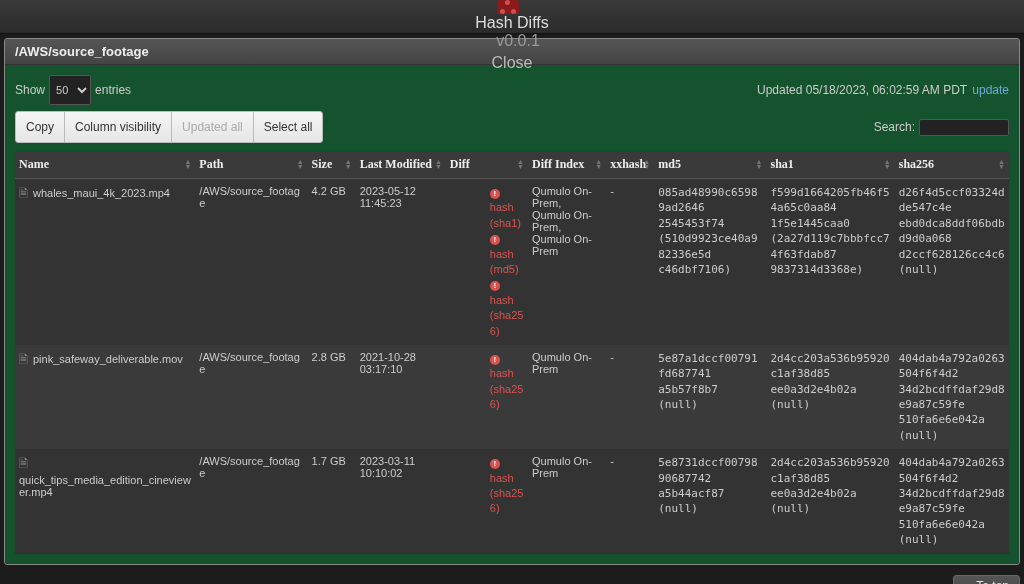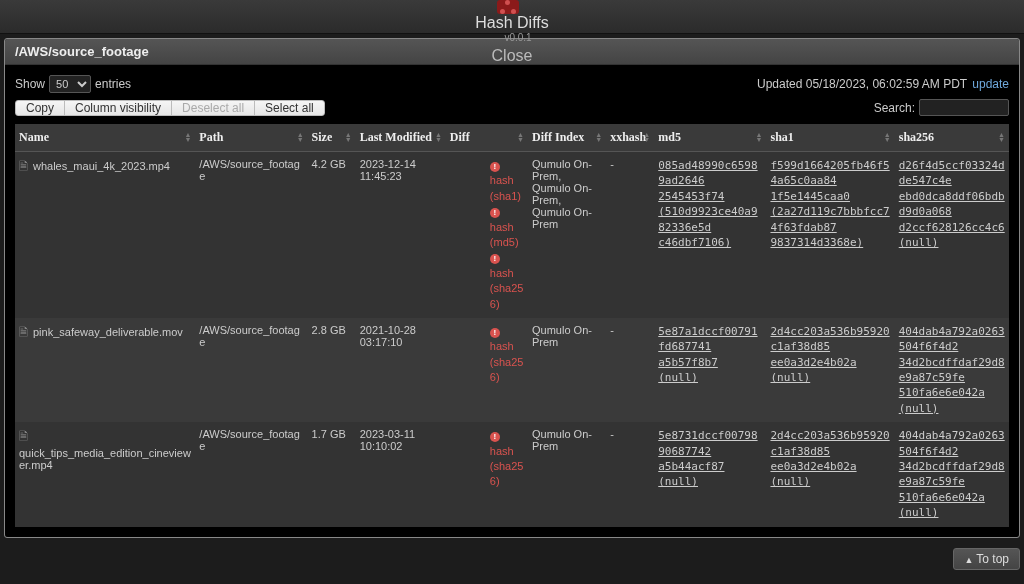--- a/index.html
+++ b/index.html
@@ -5,50 +5,50 @@
 * { margin: 0; padding: 0; box-sizing: border-box; }
 body { background: #1c1c1c; font-family: -apple-system, "Helvetica Neue", Arial, sans-serif; font-size: 12px; color: #ccc; width: 1024px; height: 584px; overflow: hidden; }
 .topbar { height: 34px; background: linear-gradient(#3a3a3a, #2b2b2b); border-bottom: 1px solid #111; display: flex; align-items: center; padding: 0 10px; flex-direction: column; }
 .logo { width: 22px; height: 22px; background: #8b1a1a; border-radius: 3px; display: flex; align-items: center; justify-content: center; margin-right: 8px; }
 .logo-dots { position: relative; width: 16px; height: 14px; }
 .logo-dots span { position: absolute; width: 5px; height: 5px; background: #d05050; border-radius: 50%; }
 .logo-dots .d1 { top: 0; left: 5px; }
 .logo-dots .d2 { bottom: 0; left: 0; }
 .logo-dots .d3 { bottom: 0; right: 0; }
 .app-title { color: #ddd; font-size: 16px; font-weight: 400; }
-.app-version { color: #999; font-size: 10px; margin-left: 12px; }
+.app-version { color: #999; font-size: 16px; margin-left: 12px; }
 .topbar-spacer { flex: 1; }
 .close-btn { color: #bbb; font-size: 16px; cursor: pointer; padding: 4px 8px; }
 .panel { margin: 4px 4px; border: 1px solid #888; border-radius: 3px; background: #3a3a3a; }
 .panel-header { background: linear-gradient(#555, #444); color: #eee; font-size: 13px; font-weight: bold; padding: 5px 10px; border-bottom: 1px solid #333; border-radius: 3px 3px 0 0; }
-.panel-body { background: #000000; padding: 10px; min-height: 300px; border-radius: 0 0 3px 3px; }
+.panel-body { background: #14532d; padding: 10px; min-height: 300px; border-radius: 0 0 3px 3px; }
 .controls-row { display: flex; align-items: center; justify-content: space-between; margin-bottom: 6px; }
 .show-entries { display: flex; align-items: center; gap: 4px; color: #ccc; }
-.show-entries select { background: #222; color: #ccc; border: 1px solid #555; border-radius: 2px; font-size: 11px; padding: 1px 2px; width: 42px; }
+.show-entries select { background: #222; color: #ccc; border: 1px solid #555; border-radius: 2px; font-size: 11px; padding: 7px 2px; width: 42px; }
 .updated-text { color: #ccc; font-size: 12px; }
 .updated-link { color: #6fa8dc; cursor: pointer; margin-left: 2px; }
 .toolbar-row { display: flex; align-items: center; justify-content: space-between; margin-bottom: 8px; }
 .btn-group { display: flex; }
-.btn { background: linear-gradient(#f5f5f5, #e6e6e6); color: #333; border: 1px solid #bbb; padding: 0 10px; font-size: 12px; cursor: pointer; }
+.btn { background: linear-gradient(#f5f5f5, #e6e6e6); color: #333; border: 1px solid #bbb; padding: 8px 10px; font-size: 12px; cursor: pointer; }
 .btn:first-child { border-radius: 3px 0 0 3px; }
 .btn:last-child { border-radius: 0 3px 3px 0; }
 .btn + .btn { margin-left: -1px; }
 .btn.disabled { color: #aaa; cursor: default; }
 .search-box { display: flex; align-items: center; gap: 4px; color: #ccc; justify-content: flex-end; }
 .search-box input { background: #222; border: 1px solid #555; border-radius: 2px; color: #ccc; font-size: 11px; padding: 2px 4px; width: 90px; height: 17px; }
 table.data { width: 100%; border-collapse: collapse; table-layout: fixed; }
 table.data th { text-align: left; color: #eee; font-size: 12px; font-weight: bold; padding: 6px 4px; background: #3a3a3a; border-bottom: 1px solid #555; position: relative; font-family: Liberation Serif, serif; }
 .sort-arrows { position: absolute; right: 4px; top: 50%; transform: translateY(-50%); display: flex; flex-direction: column; line-height: 5px; font-size: 7px; color: #777; }
 table.data td { padding: 6px 4px; vertical-align: top; font-size: 11px; color: #ccc; word-wrap: break-word; overflow-wrap: break-word; }
 table.data tbody tr:nth-child(odd) { background: #333; }
 table.data tbody tr:nth-child(even) { background: #3a3a3a; }
 .file-icon { display: inline-block; width: 10px; margin-right: 4px; color: #999; }
 .diff-badge { color: #d9534f; font-size: 11px; display: block; line-height: 1.4; margin-left: 40px; }
 .diff-badge .exc { display: inline-block; width: 10px; height: 10px; background: #d9534f; border-radius: 50%; color: #fff; font-size: 8px; text-align: center; line-height: 10px; margin-right: 2px; font-weight: bold; }
-.hash-cell { font-family: Menlo, Consolas, monospace; font-size: 10px; color: #bbb; line-height: 1.4; text-decoration: underline; }
+.hash-cell { font-family: Menlo, Consolas, monospace; font-size: 10px; color: #bbb; line-height: 1.4; }
 .to-top-container { display: flex; justify-content: flex-end; padding: 6px 4px 2px; }
 .to-top { background: linear-gradient(#555, #444); border: 1px solid #666; color: #ddd; font-size: 12px; padding: 3px 10px; border-radius: 3px; cursor: pointer; }
 .to-top .arrow { font-size: 9px; margin-right: 3px; }
 .col-name { width: 180px; } .col-path { width: 112px; } .col-size { width: 48px; } .col-mod { width: 90px; } .col-diff { width: 82px; } .col-index { width: 78px; } .col-xx { width: 48px; } .col-md5 { width: 112px; } .col-sha1 { width: 128px; } .col-sha256 { width: 114px; }
 </style>
 </head>
 <body>
 
 <div class="topbar">
   <div class="logo">
@@ -77,21 +77,21 @@
       <div class="updated-text">
         <span>Updated </span><span>05/18/2023, 06:02:59 AM PDT</span>
         <span class="updated-link">update</span>
       </div>
     </div>
 
     <div class="toolbar-row">
       <div class="btn-group">
         <button class="btn">Copy</button>
         <button class="btn">Column visibility</button>
-        <button class="btn disabled">Deselect all</button>
+        <button class="btn disabled">Updated all</button>
         <button class="btn">Select all</button>
       </div>
       <div class="search-box">
         <span>Search:</span>
         <input type="text" style="">
       </div>
     </div>
 
     <table class="data">
       <colgroup>
@@ -118,21 +118,21 @@
           <th><span>md5</span><span class="sort-arrows">▲<br>▼</span></th>
           <th><span>sha1</span><span class="sort-arrows">▲<br>▼</span></th>
           <th><span>sha256</span><span class="sort-arrows">▲<br>▼</span></th>
         </tr>
       </thead>
       <tbody id="tbody">
           <tr>
             <td><span class="file-icon">🗎</span>whales_maui_4k_2023.mp4</td>
             <td>/AWS/source_footage</td>
             <td>4.2 GB</td>
-            <td>2023-12-14 11:45:23</td>
+            <td>2023-05-12 11:45:23</td>
             <td>
               <span class="diff-badge"><span class="exc">!</span>hash (sha1)</span>
               <span class="diff-badge"><span class="exc">!</span>hash (md5)</span>
               <span class="diff-badge"><span class="exc">!</span>hash (sha256)</span>
             </td>
             <td>Qumulo On-Prem, Qumulo On-Prem, Qumulo On-Prem</td>
             <td>-</td>
             <td class="hash-cell">085ad48990c65989ad2646 2545453f74 (510d9923ce40a982336e5d c46dbf7106)</td>
             <td class="hash-cell">f599d1664205fb46f54a65c0aa84 1f5e1445caa0 (2a27d119c7bbbfcc74f63fdab87 9837314d3368e)</td>
             <td class="hash-cell">d26f4d5ccf03324dde547c4e ebd0dca8ddf06bdbd9d0a068 d2ccf628126cc4c6 (null)</td>

